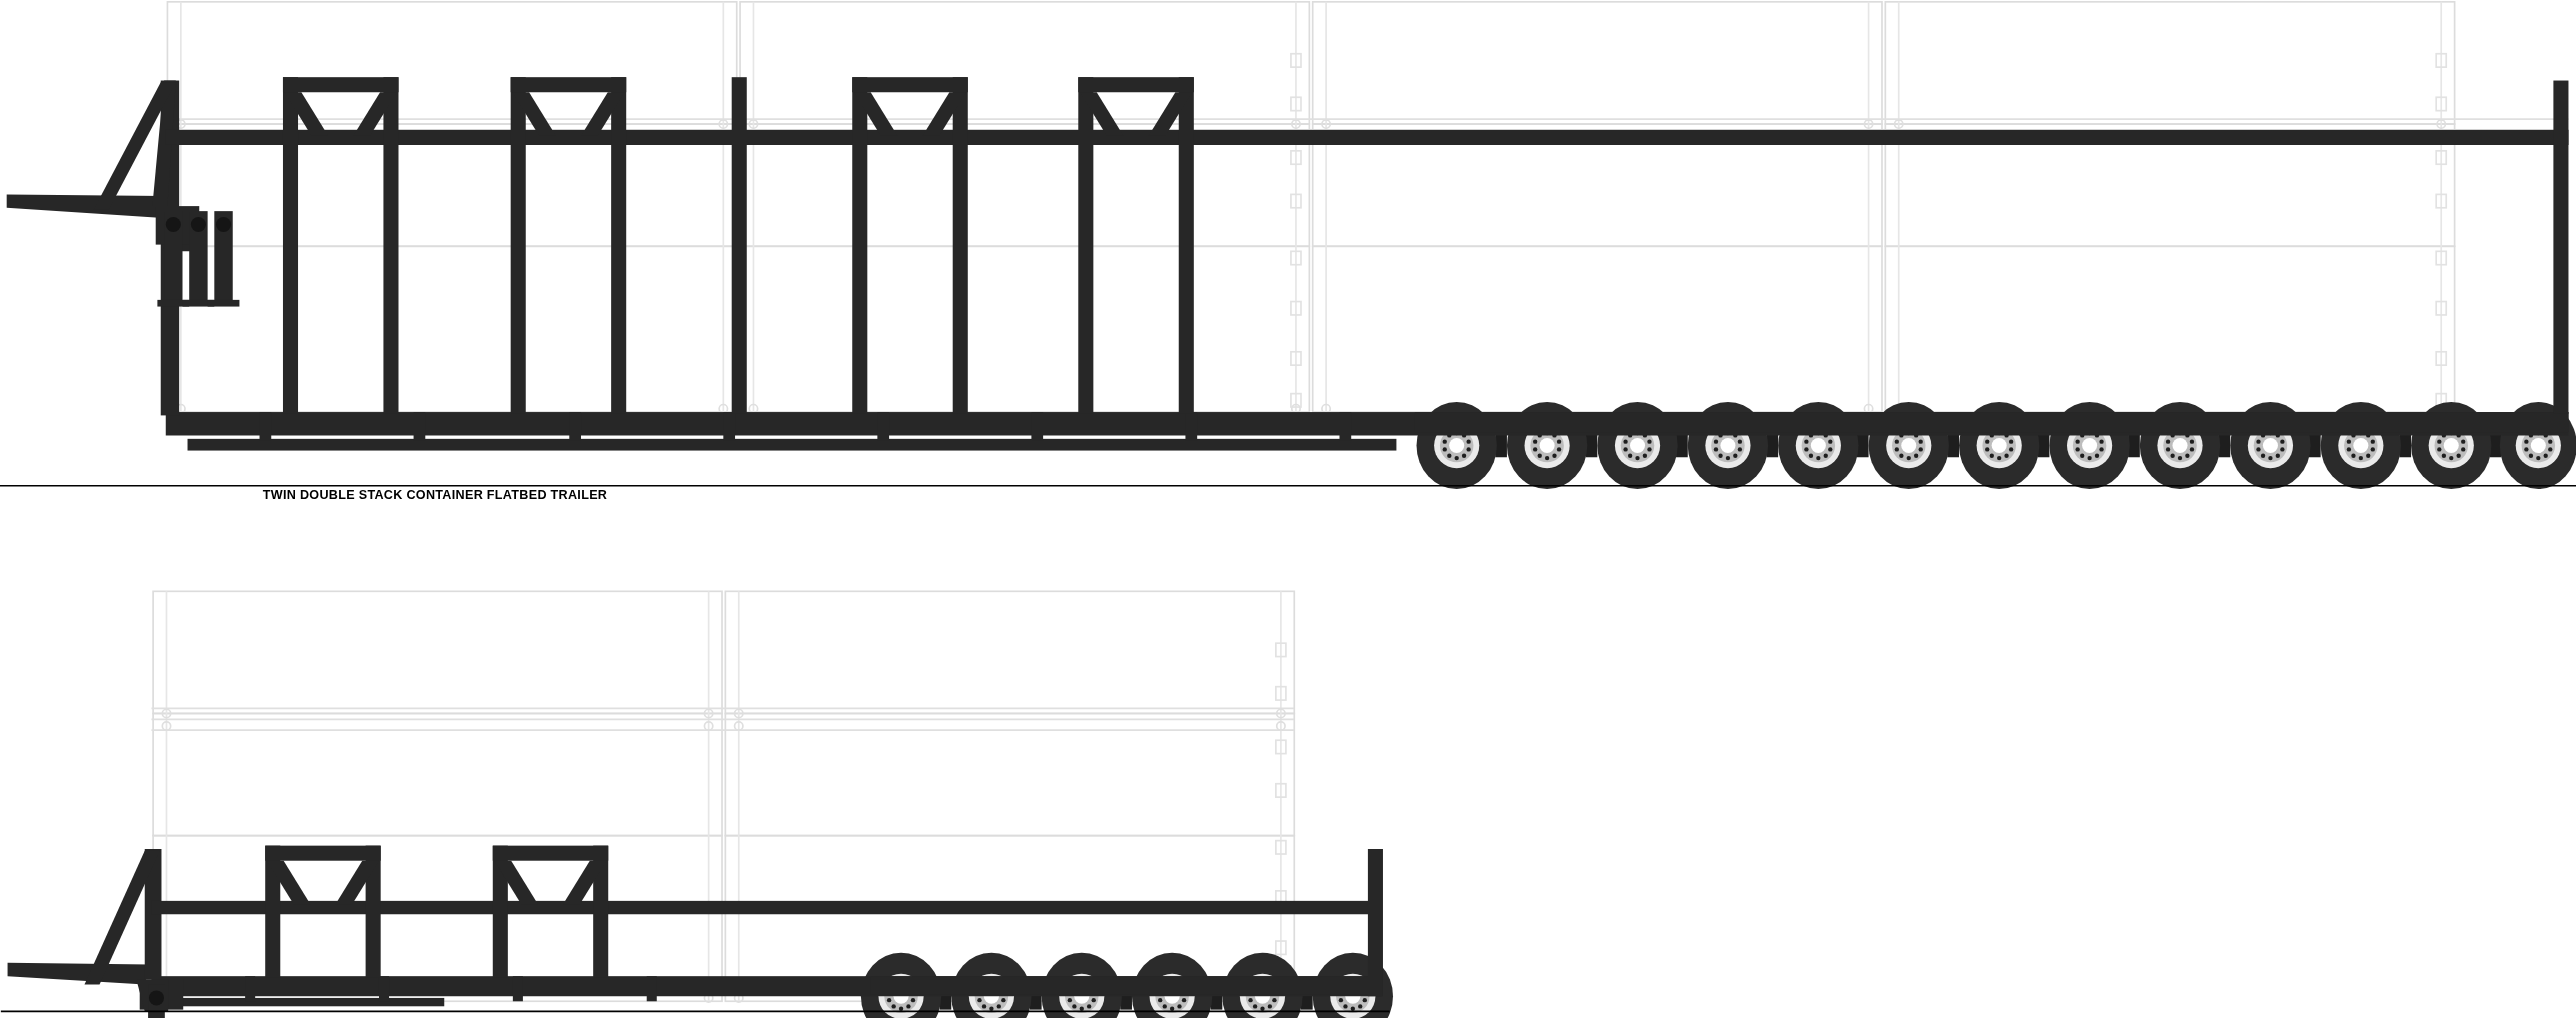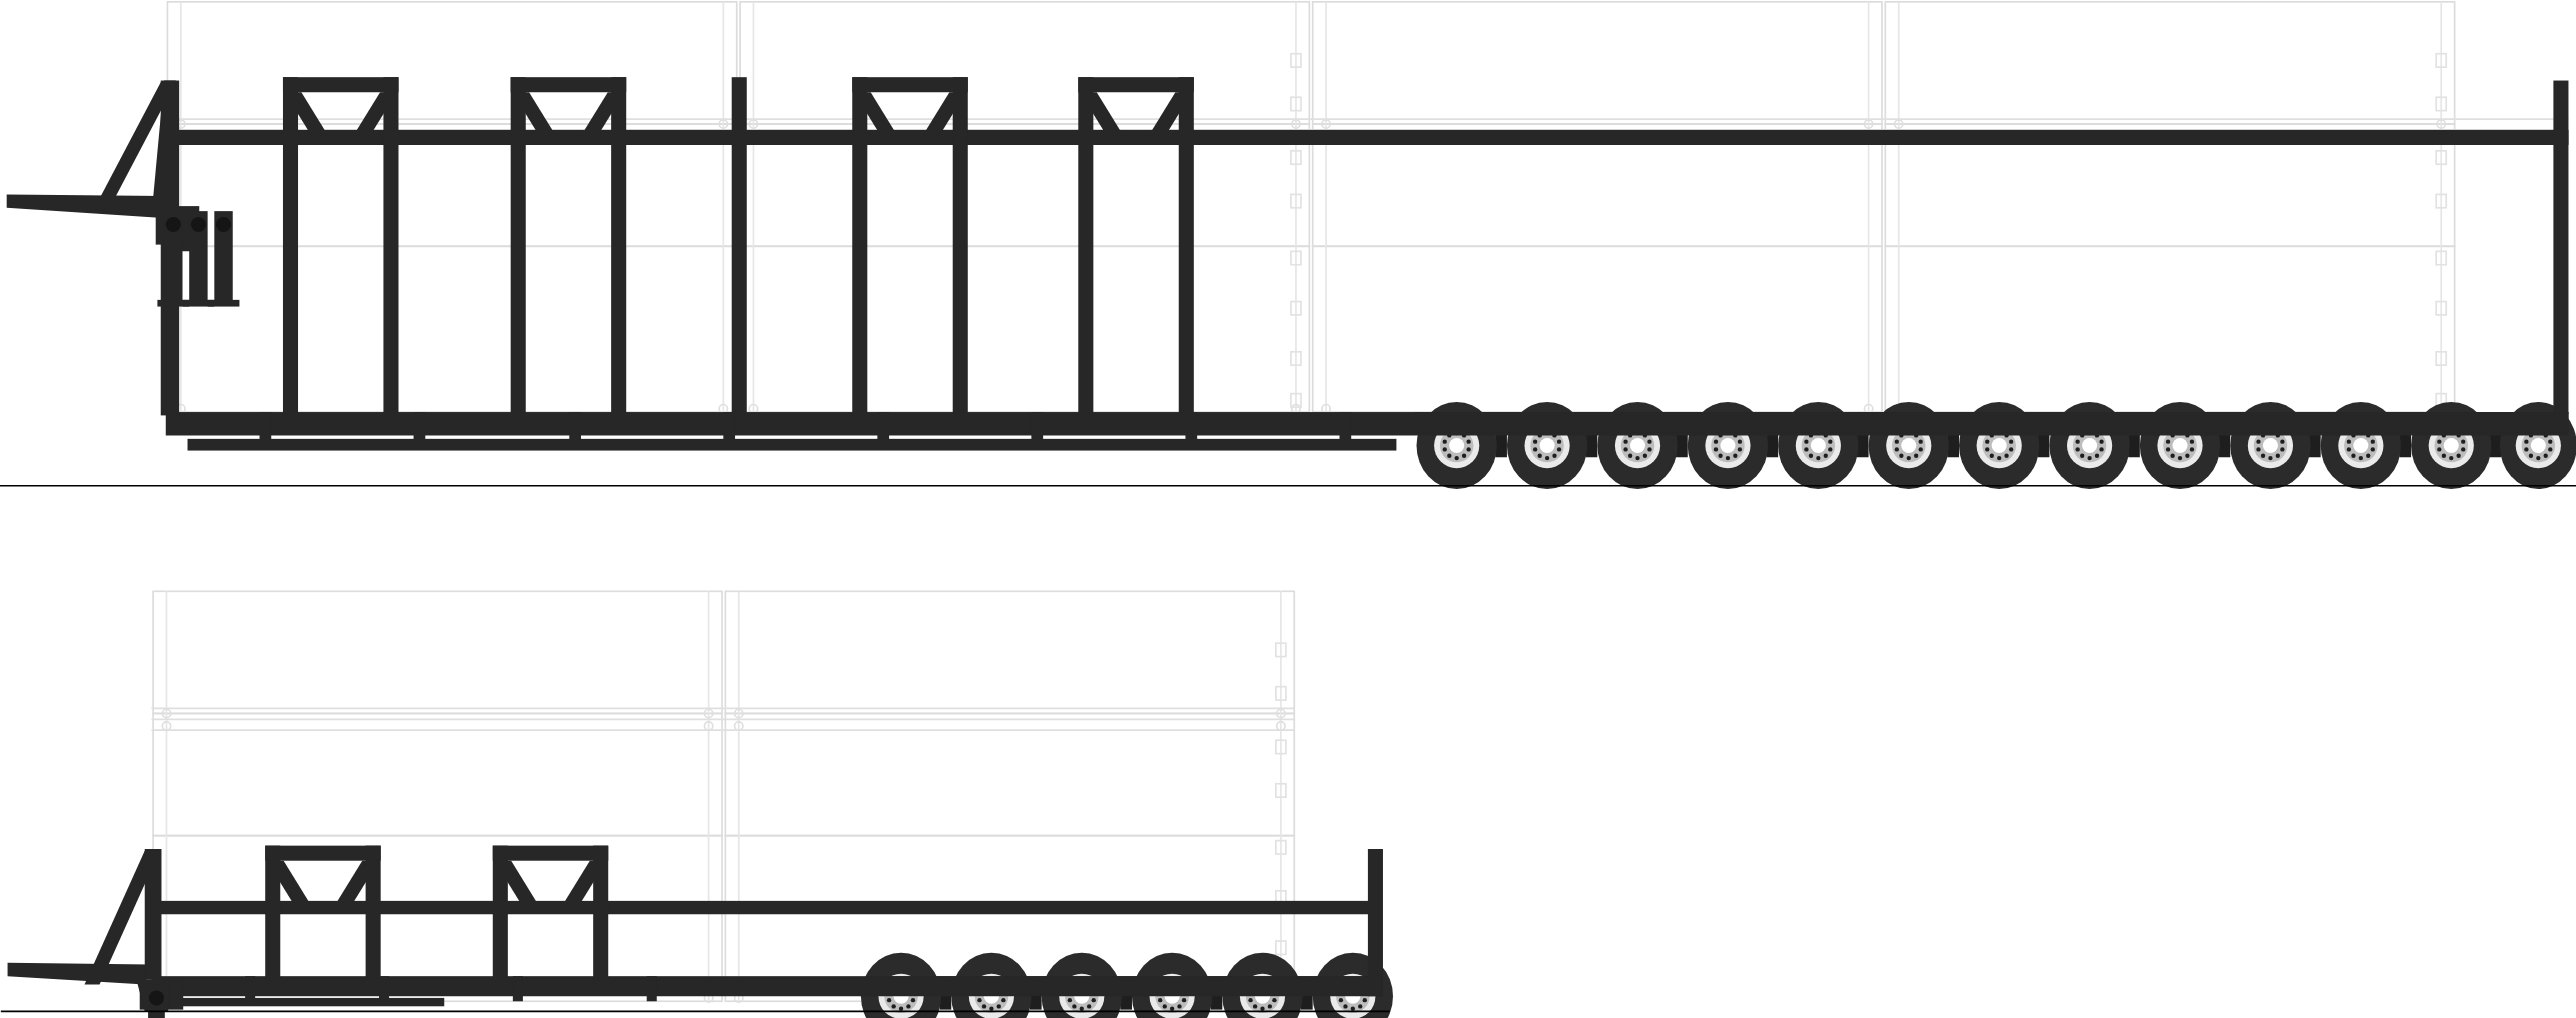--- a/index.html
+++ b/index.html
@@ -393,20 +393,23 @@
             <rect x="1408" y="92" width="18" height="402"></rect>
             <rect x="1288" y="92" width="138" height="18"></rect>
             <polygon points="1290,110 1310,110 1342,162 1322,162"></polygon>
             <polygon points="1424,110 1404,110 1372,162 1392,162"></polygon>
           </g>
         </g>
 
         <line x1="0" y1="580" x2="3077" y2="580" stroke="#000" stroke-width="2"></line>
       </svg>
     </div>
+    <div class="caption cap-top">
+      <span>TWIN DOUBLE STACK CONTAINER FLATBED TRAILER</span>
+    </div>
   </div>
 
   <div class="fig fig-bottom">
     <div class="svgwrap">
       <svg viewBox="0 0 3077 606" width="2576" height="507" xmlns="http://www.w3.org/2000/svg">
 
         <g fill="none" stroke="#dcdcdc" stroke-width="2">
           <rect x="182" y="96" width="680" height="146"></rect>
           <rect x="182" y="242" width="680" height="146"></rect>
           <rect x="182" y="388" width="680" height="198"></rect>

